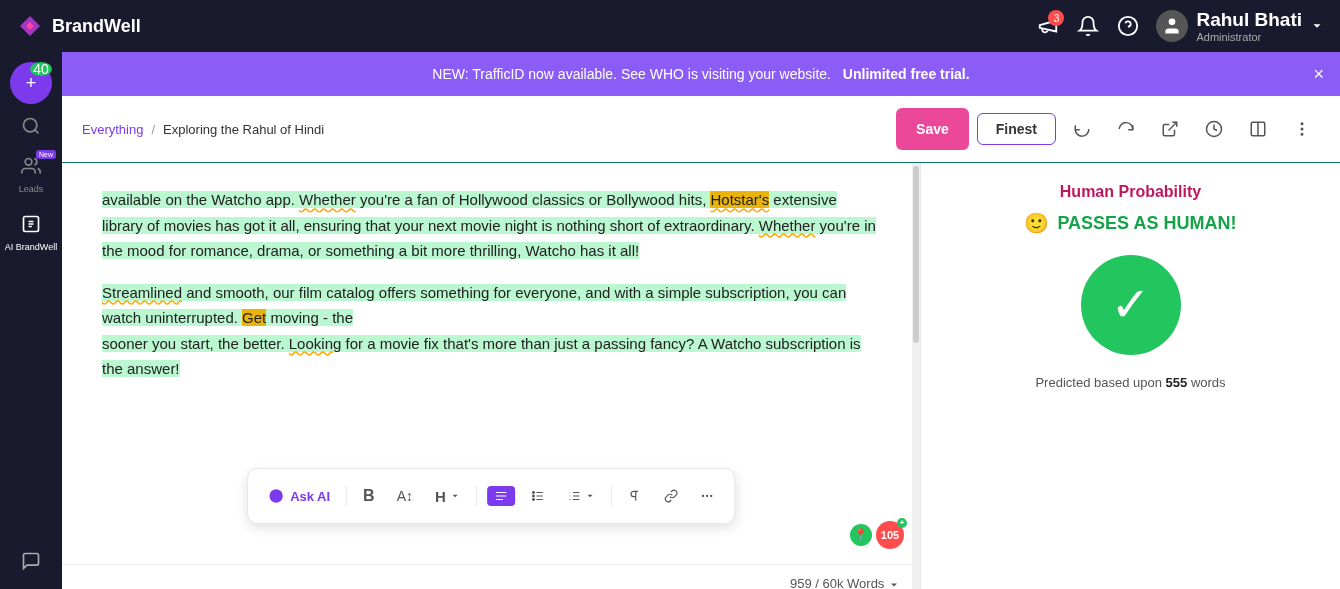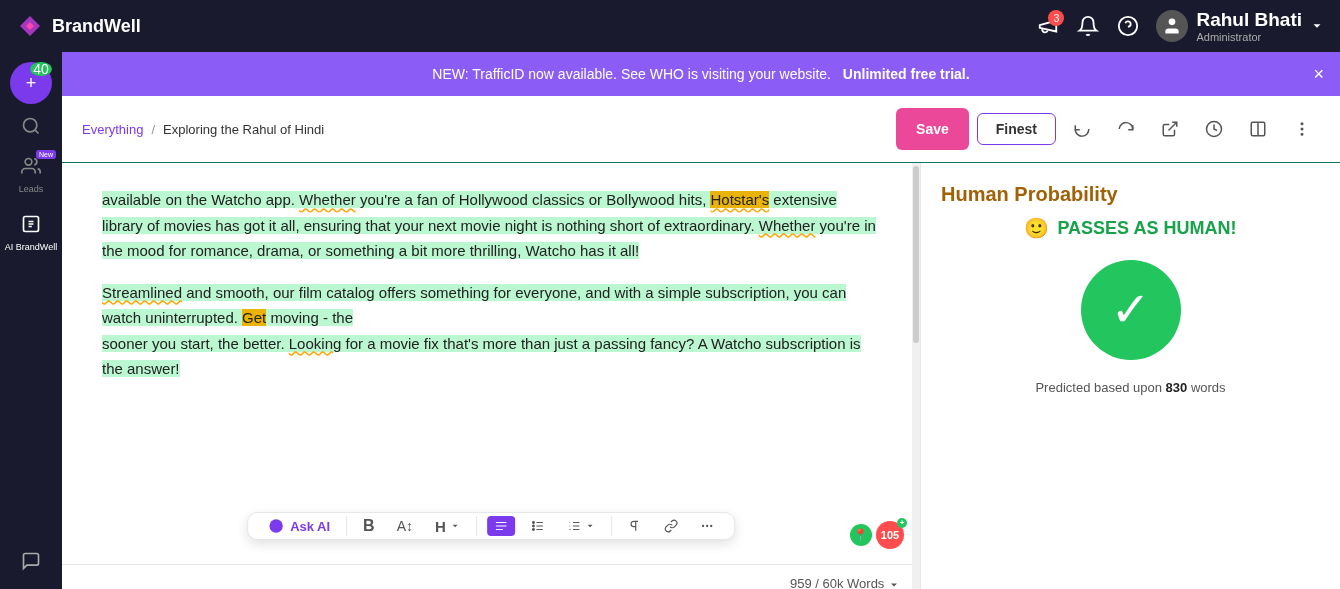--- a/index.html
+++ b/index.html
@@ -267,27 +267,27 @@
     }
     .underline-orange {
       text-decoration: underline wavy;
       text-decoration-color: orange;
       text-underline-offset: 2px;
     }
 
     
     .floating-toolbar {
       position: absolute;
-      bottom: 64px;
+      bottom: 80px;
       left: 50%;
       transform: translateX(-50%);
       background: white;
       border: 1px solid #e5e7eb;
       border-radius: 10px;
-      padding: 0 14px;
+      padding: 14px 14px;
       display: flex;
       align-items: center;
       gap: 10px;
       box-shadow: 0 4px 12px rgba(0,0,0,0.12);
       white-space: nowrap;
     }
     .toolbar-btn {
       background: none;
       border: none;
       cursor: pointer;
@@ -334,24 +334,24 @@
 
     
     .right-panel {
       width: 420px;
       background: white;
       border-left: 1px solid #e5e7eb;
       overflow-y: auto;
       padding: 20px;
     }
     .panel-title {
-      color: #a16207;
-      font-size: 20px;
+      color: #be185d;
+      font-size: 16px;
       font-weight: 700;
-      text-align: left;
+      text-align: center;
       margin-bottom: 10px;
     }
     .passes-human {
       display: flex;
       align-items: center;
       justify-content: center;
       gap: 8px;
       font-size: 18px;
       font-weight: 700;
       color: #16a34a;
@@ -698,18 +698,18 @@
       <div class="panel-title">Human Probability</div>
       <div class="passes-human">
         <span class="passes-icon">🙂</span>
         <span>PASSES AS HUMAN!</span>
       </div>
       <div class="check-circle">
         <span class="check-mark">✓</span>
       </div>
       <div class="prediction-text">
         <span>Predicted based upon</span>
-        <strong>830</strong>
+        <strong>555</strong>
         <span>words</span>
       </div>
     </div>
   </div>
 </div>
 
 </body></html>

